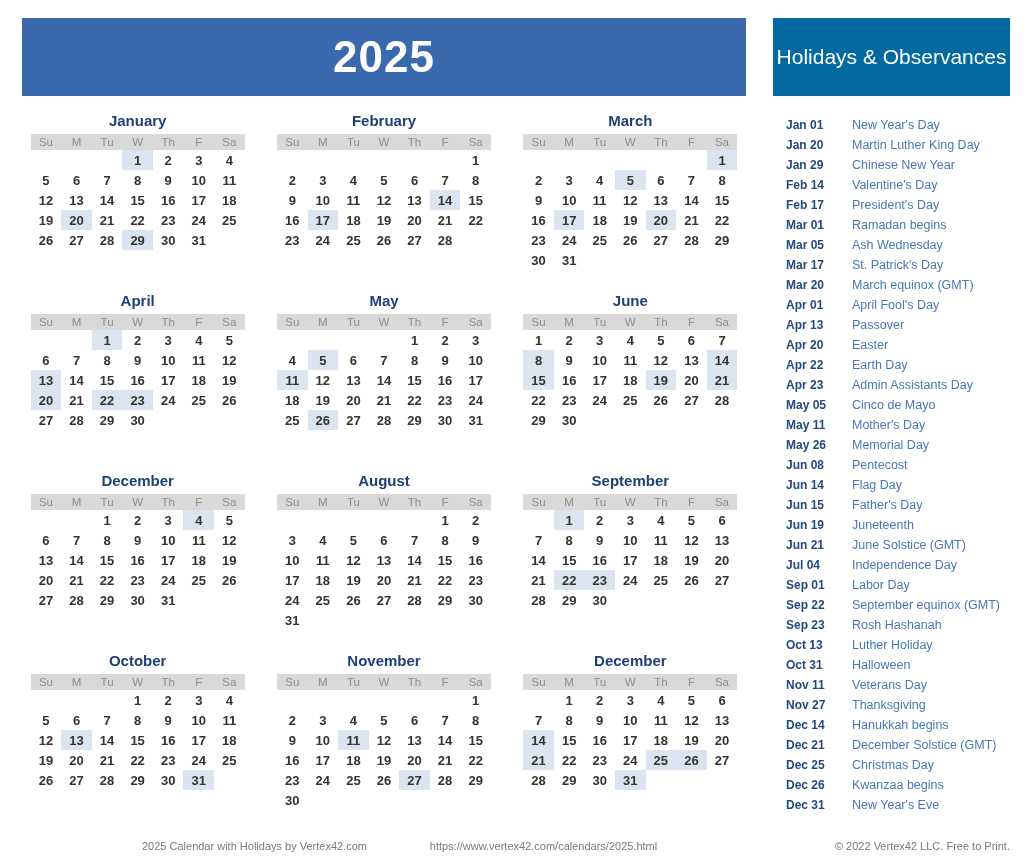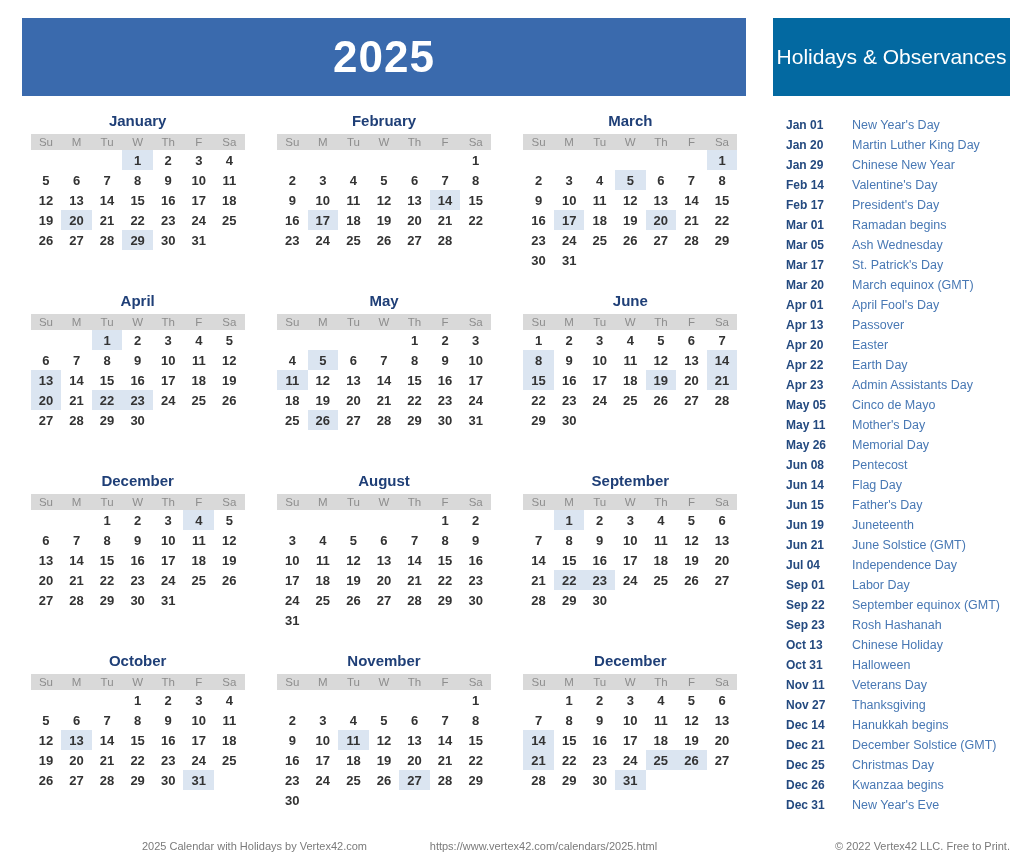--- a/index.html
+++ b/index.html
@@ -1065,21 +1065,21 @@
           <div class="holiday-row">
             <span class="holiday-date">Sep 22</span>
             <span class="holiday-name">September equinox (GMT)</span>
           </div>
           <div class="holiday-row">
             <span class="holiday-date">Sep 23</span>
             <span class="holiday-name">Rosh Hashanah</span>
           </div>
           <div class="holiday-row">
             <span class="holiday-date">Oct 13</span>
-            <span class="holiday-name">Chinese Holiday</span>
+            <span class="holiday-name">Luther Holiday</span>
           </div>
           <div class="holiday-row">
             <span class="holiday-date">Oct 31</span>
             <span class="holiday-name">Halloween</span>
           </div>
           <div class="holiday-row">
             <span class="holiday-date">Nov 11</span>
             <span class="holiday-name">Veterans Day</span>
           </div>
           <div class="holiday-row">

